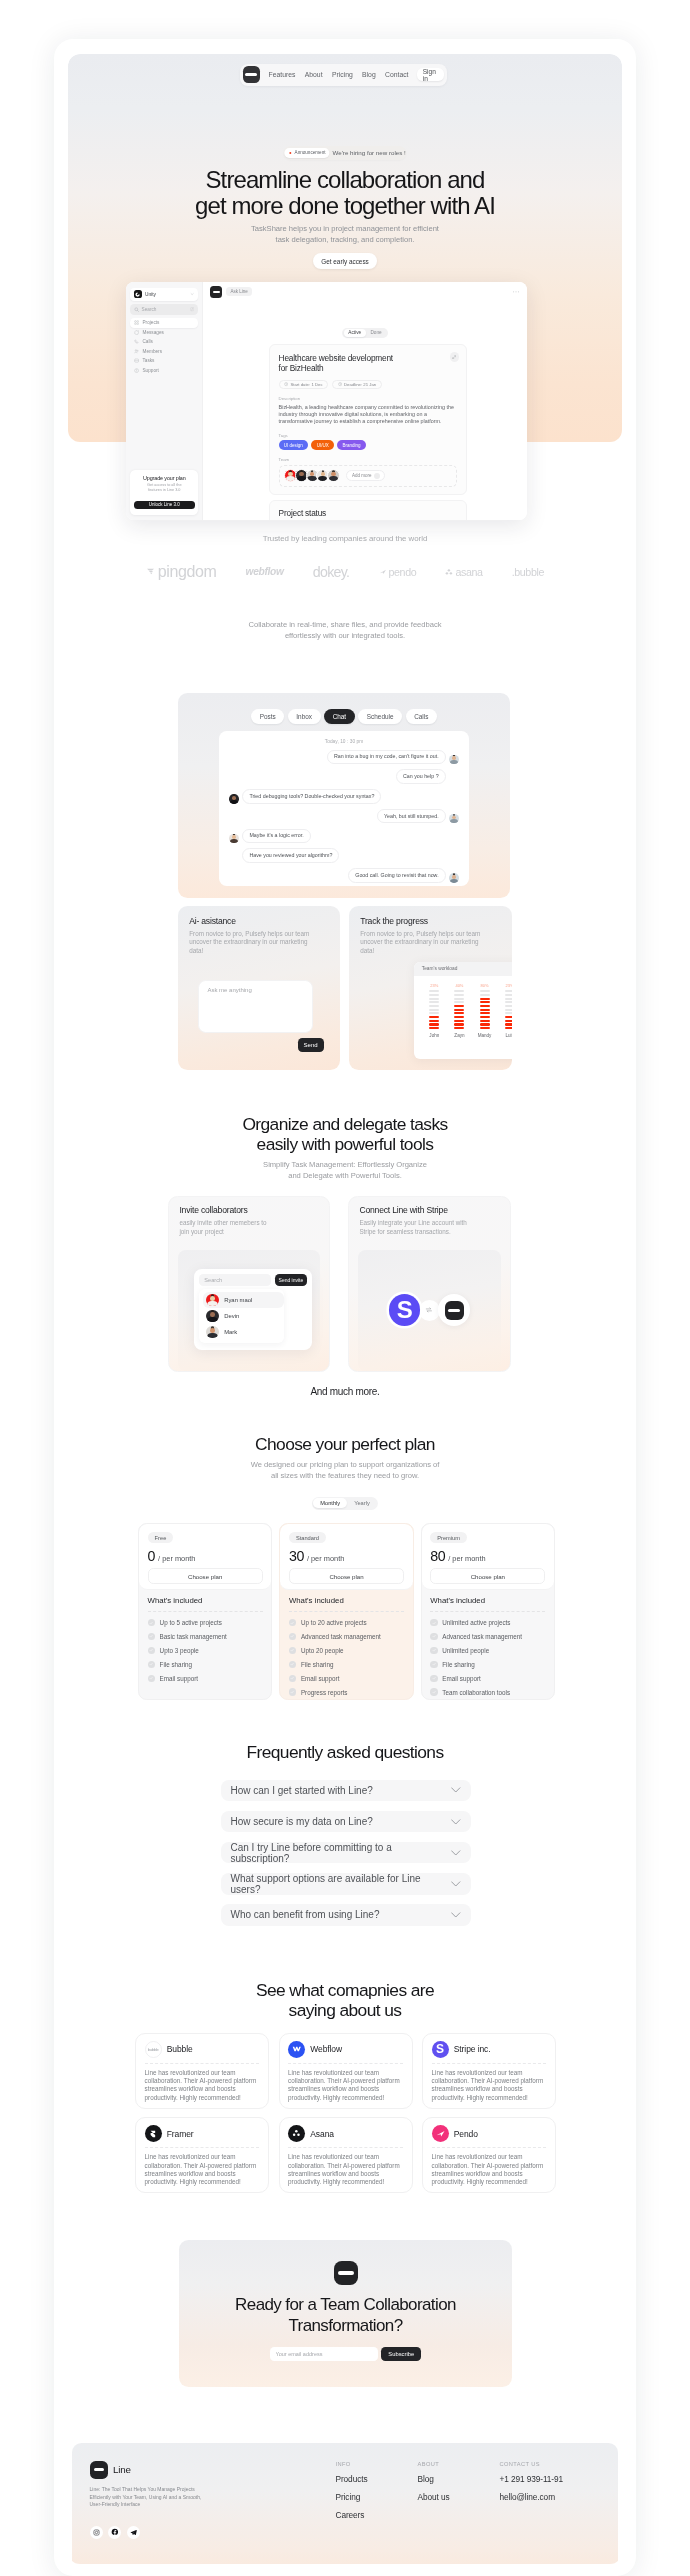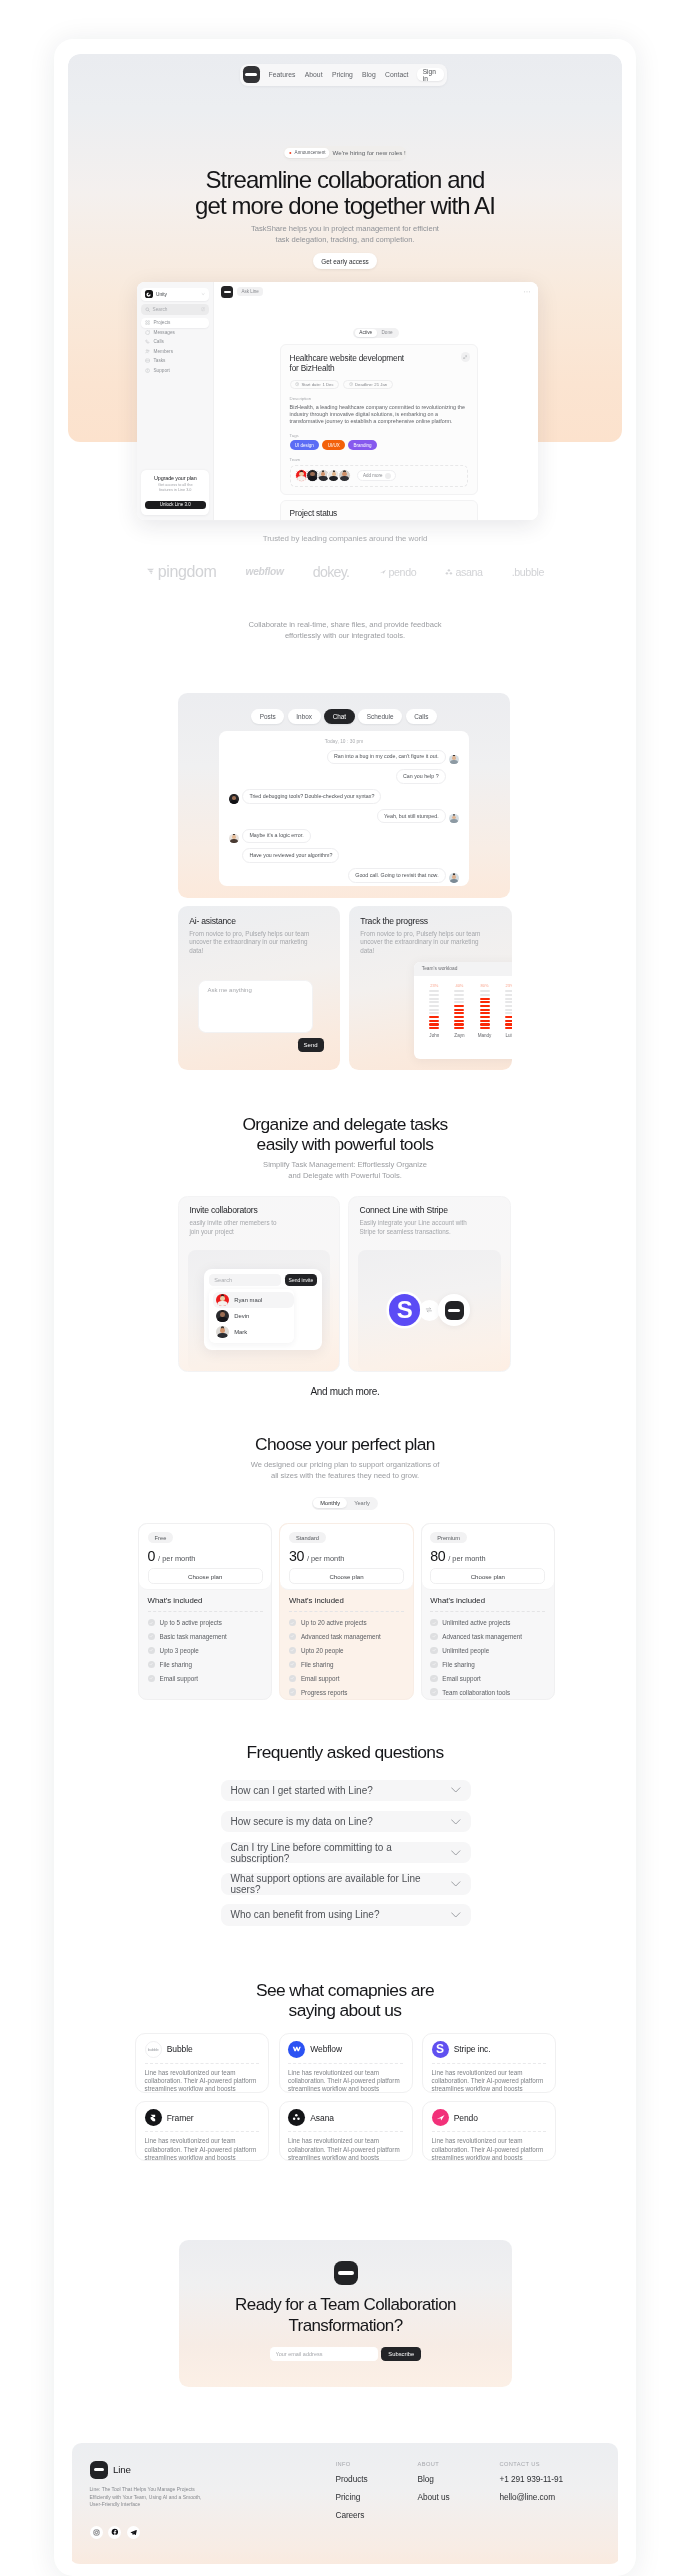--- a/index.html
+++ b/index.html
@@ -22,21 +22,21 @@
  font-size:4.6px;color:#5e6166;box-shadow:0 0.9px 1.3px rgba(20,25,40,.06)}
 .anndot{width:2.2px;height:2.2px;border-radius:50%;background:#ef4123;flex:none}
 .anntxt{font-size:6.2px;color:#5b5e63;margin-left:3.5px;letter-spacing:0}
 .hero h1{position:absolute;left:0;top:113px;width:554px;text-align:center;font-size:24px;line-height:26px;
  letter-spacing:-0.9px;color:#161618;font-weight:400}
 .hero p.sub{position:absolute;left:0;top:169px;width:554px;text-align:center;font-size:7.6px;line-height:11px;color:#8f9297;letter-spacing:-0.02px}
 .cta{position:absolute;left:50%;top:199px;transform:translateX(-50%);background:#fff;border-radius:8.2px;height:16.7px;
  display:flex;align-items:center;padding:0 8.2px;font-size:6.4px;color:#2f3135;box-shadow:0 0.9px 2.6px rgba(20,25,40,.08)}
 
 
-.dash{position:absolute;left:69px;top:228px;width:401px;height:238px;background:#fff;border-radius:7.8px;
+.dash{position:absolute;left:58px;top:228px;width:401px;height:238px;background:#fff;border-radius:7.8px;
  box-shadow:0 5.2px 22.5px rgba(28,33,52,.10);overflow:hidden;display:flex}
 .dside{width:77px;background:#f7f7f8;border-right:0.9px solid #f0f0f1;position:relative;padding:6px 4.3px 0}
 .dws{background:#fff;border-radius:4.3px;height:13px;display:flex;align-items:center;padding:0 3.5px;gap:3.5px;box-shadow:0 0.9px 1.7px rgba(20,25,40,.05)}
 .dws .ws-logo{width:7.8px;height:7.8px;border-radius:2.6px;background:#161616;display:flex;align-items:center;justify-content:center;flex:none}
 .dws .ws-name{font-size:4.8px;color:#3d4045;flex:1}
 .dsearch{margin-top:3.5px;background:#ebebec;border-radius:4.3px;height:10.4px;display:flex;align-items:center;gap:2.6px;padding:0 3.5px}
 .dsearch span{font-size:4.7px;color:#a7a9ad;flex:1}
 .dnav{margin-top:3.5px}
 .dnav .it{height:9.5px;display:flex;align-items:center;gap:3.5px;padding:0 3.5px;border-radius:4.3px;font-size:4.7px;color:#8d9095}
 .dnav .it.active{background:#fff;box-shadow:0 0.9px 1.7px rgba(20,25,40,.05)}
@@ -108,21 +108,21 @@
 .wcol{display:flex;flex-direction:column;align-items:center;width:18px}
 .wpct{font-size:4px;color:#f9a48d;margin-bottom:1.7px}
 .wseg{width:10px;height:2.2px;border-radius:1.3px;background:#e7e7e8;margin-bottom:1.5px}
 .wseg.on{background:#fb2806}
 .wname{font-size:4.6px;color:#63656a;margin-top:2.6px}
 
 
 .ocard{position:absolute;border-radius:9.5px;overflow:hidden;padding:8.6px 10.4px 0;
  background:linear-gradient(168deg,#f7f7f8 0%,#f8f7f7 44%,#fcf3ec 80%,#fdeee3 100%);border:0.9px solid #f3f3f4}
 .ocard h4{font-size:8.6px;font-weight:400;color:#222327;letter-spacing:-0.2px}
-.oa{left:110px;top:1142px;width:162px;height:176px}
+.oa{left:100px;top:1142px;width:162px;height:176px}
 .ob{left:280px;top:1142px;width:163px;height:176px}
 .oinner{position:absolute;left:8.6px;top:53px;right:8.6px;bottom:0;border-radius:7.8px;
  background:linear-gradient(170deg,#efeff1 0%,#f3f2f2 40%,#fbf1e9 82%,#fcefe4 100%)}
 .invitebox{position:absolute;left:16.4px;top:19px;width:118px;background:#fff;border-radius:7.8px;padding:5.2px 5.2px 7px;box-shadow:0 2.6px 14px rgba(30,35,55,.07)}
 .invrow{display:flex;align-items:center;gap:4.3px}
 .invsearch{flex:1;background:#f4f4f5;border-radius:4.3px;height:12px;display:flex;align-items:center;padding:0 5.2px;font-size:5.6px;color:#abadb1}
 .invbtn{background:#222326;color:#fff;border-radius:4.3px;height:12px;display:flex;align-items:center;padding:0 3.5px;font-size:5px}
 .invlist{margin-top:3.5px;margin-right:23px;background:#fff;border-radius:6px;padding:2.6px 0 3.5px 3.5px;box-shadow:0 1.7px 6px rgba(30,35,55,.055)}
 .invp{display:flex;align-items:center;gap:5.2px;height:16px;padding:0 3.5px;border-radius:6px;font-size:5.9px;color:#3f4247}
 .invp.on{background:#f5f5f6}
@@ -155,21 +155,21 @@
 .pli{display:flex;align-items:center;gap:4.7px;font-size:6.3px;color:#595c61;margin-top:6.6px}
 .pli i{width:7.3px;height:7.3px;border-radius:50%;background:#dedfe1;flex:none;display:flex;align-items:center;justify-content:center}
 
 
 .faqlist{position:absolute;left:153px;top:1726px;width:250px}
 .faqitem{background:#f6f6f7;border-radius:7.8px;height:21.6px;display:flex;align-items:center;padding:0 10.4px 0 9.5px;margin-bottom:9.5px}
 .faqitem span{flex:1;font-size:10px;color:#4e5156;letter-spacing:0}
 
 
 .tgrid{position:absolute;left:67px;top:1979px;width:421px;display:flex;flex-wrap:wrap;gap:8.6px 9.5px}
-.tcard{width:134px;height:60px;background:#fff;border:0.9px solid #f0f0f1;border-radius:10px;padding:7px 8.6px 0;overflow:hidden}
+.tcard{width:134px;height:76px;background:#fff;border:0.9px solid #f0f0f1;border-radius:10px;padding:7px 8.6px 0;overflow:hidden}
 .thead{display:flex;align-items:center;gap:5.2px;padding-bottom:5.2px;border-bottom:0.9px dashed #e9e9eb}
 .thead .tname{font-size:8.5px;color:#1b1c20;letter-spacing:-0.1px}
 .tbrand{width:17px;height:17px;border-radius:50%;display:flex;align-items:center;justify-content:center;flex:none;overflow:hidden}
 .tbody{font-size:6.3px;line-height:8.4px;color:#7e8186;margin-top:4.7px;white-space:nowrap}
 
 
 .ctabanner{position:absolute;left:111px;top:2186px;width:333px;height:147px;border-radius:9.5px;
  background:linear-gradient(180deg,#ecedf0 0%,#f0f0f1 30%,#f7ece5 72%,#fcf0e6 100%);text-align:center;padding-top:21px}
 .clogo{width:24px;height:24px;border-radius:7.8px;background:#222326;display:inline-flex;align-items:center;justify-content:center}
 .clogo i{display:block;width:16px;height:4.1px;border-radius:2.2px;background:#fff}

